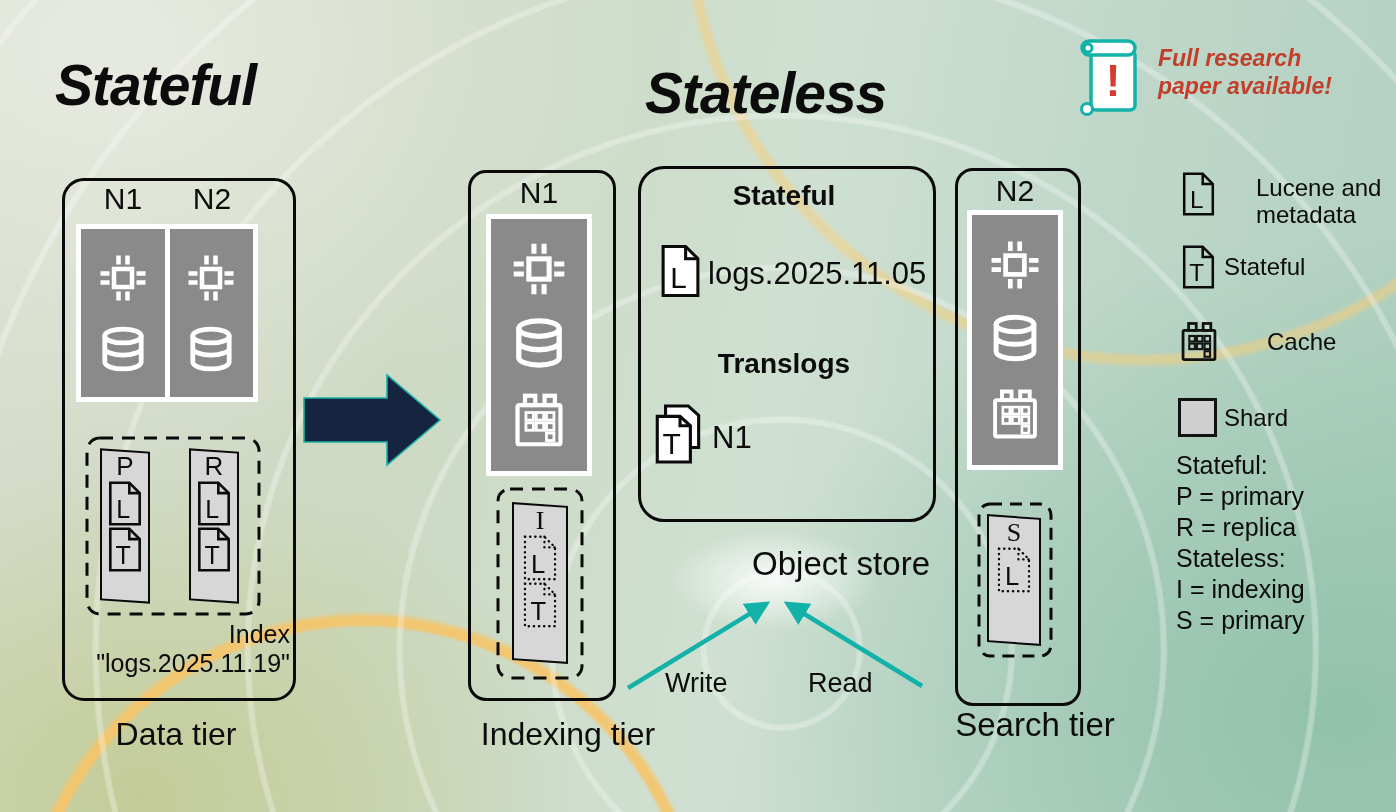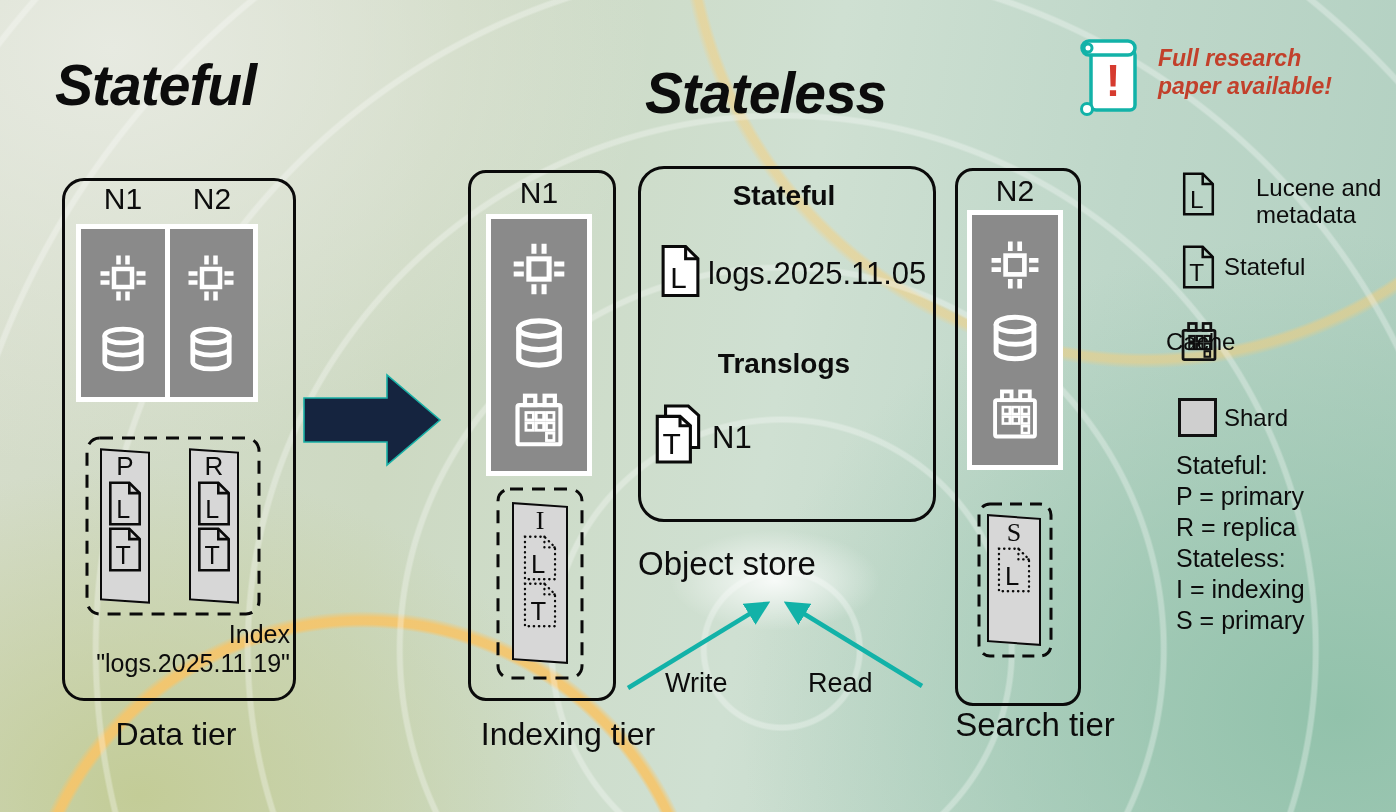--- a/index.html
+++ b/index.html
@@ -203,21 +203,21 @@
   <div class="abs heading" style="left:638px;top:348px;width:292px;">Translogs</div>
 
   <svg class="abs icon-svg doc white" style="left:652px;top:404px;" width="54" height="60" viewBox="0 0 52 58">
     <path class="page" d="M13 2 H35 L45 11 V42 H13 Z"></path>
     <path class="page" d="M5 12 H27 L37 21 V56 H5 Z"></path>
       <path class="fold" d="M27 12 V21 H37"></path>
     <text x="19" y="48">T</text>
   </svg>
   <div class="abs plain-30" style="left:712px;top:420px;">N1</div>
 
-  <div class="abs" style="left:638px;top:545px;width:292px;font-size:33px;text-align:left;">Object store</div>
+  <div class="abs" style="left:638px;top:545px;width:292px;font-size:33px;text-align:right;">Object store</div>
 
   <svg class="abs" style="left:600px;top:588px;" width="340" height="110">
     <defs>
       <marker id="ah" viewBox="0 0 10 10" refX="8" refY="5" markerWidth="5.5" markerHeight="5.5" orient="auto-start-reverse">
         <path d="M0 0 L10 5 L0 10 Z" fill="#12b2a8"></path>
       </marker>
     </defs>
     <line x1="28" y1="100" x2="166" y2="16" stroke="#12b2a8" stroke-width="4.5" marker-end="url(#ah)"></line>
     <line x1="322" y1="98" x2="188" y2="16" stroke="#12b2a8" stroke-width="4.5" marker-end="url(#ah)"></line>
   </svg>
@@ -288,21 +288,21 @@
     <rect class="cache-frame" x="15" y="5" width="11" height="10"></rect>
     <rect class="cache-frame" x="36" y="5" width="11" height="10"></rect>
     <rect class="cache-cell" x="16" y="23" width="8" height="8"></rect>
       <rect class="cache-cell" x="27" y="23" width="8" height="8"></rect>
       <rect class="cache-cell" x="38" y="23" width="8" height="8"></rect>
     <rect class="cache-cell" x="16" y="34" width="8" height="8"></rect>
       <rect class="cache-cell" x="27" y="34" width="8" height="8"></rect>
       <rect class="cache-cell" x="38" y="34" width="8" height="8"></rect>
     <rect class="cache-cell" x="38" y="45" width="8" height="8"></rect>
   </svg>
-  <div class="abs legend-label" style="left:1166px;top:328px;">Cache</div>
+  <div class="abs legend-label" style="left:1267px;top:328px;">Cache</div>
 
   <div class="abs" style="left:1178px;top:398px;width:33px;height:33px;background:#cfcfcf;border:3px solid #111;"></div>
   <div class="abs legend-label" style="left:1224px;top:404px;">Shard</div>
 
   <div class="abs" style="left:1176px;top:450px;">
     <div class="legend-note">Stateful:</div>
     <div class="legend-note">P = primary</div>
     <div class="legend-note">R = replica</div>
     <div class="legend-note">Stateless:</div>
     <div class="legend-note">I = indexing</div>

